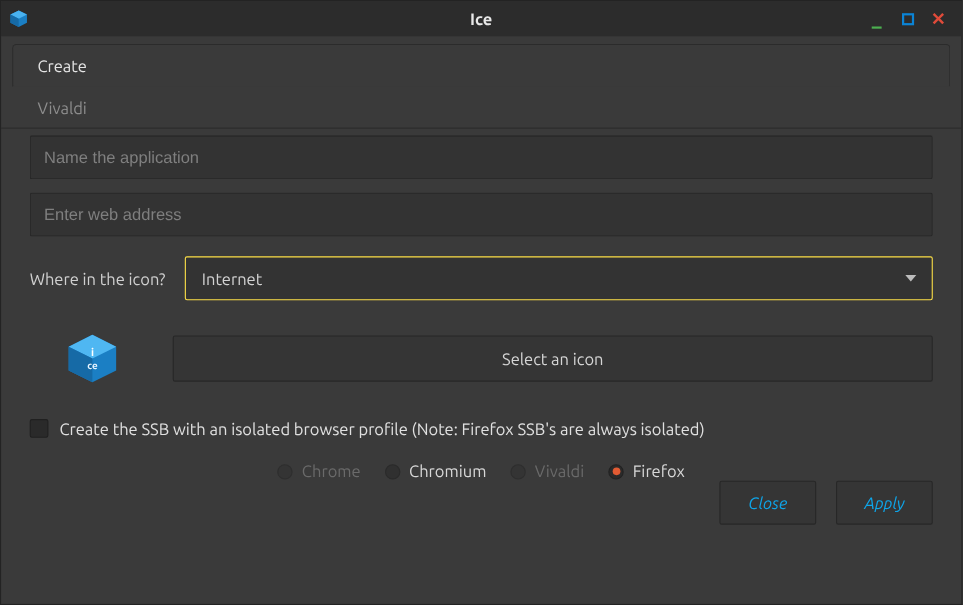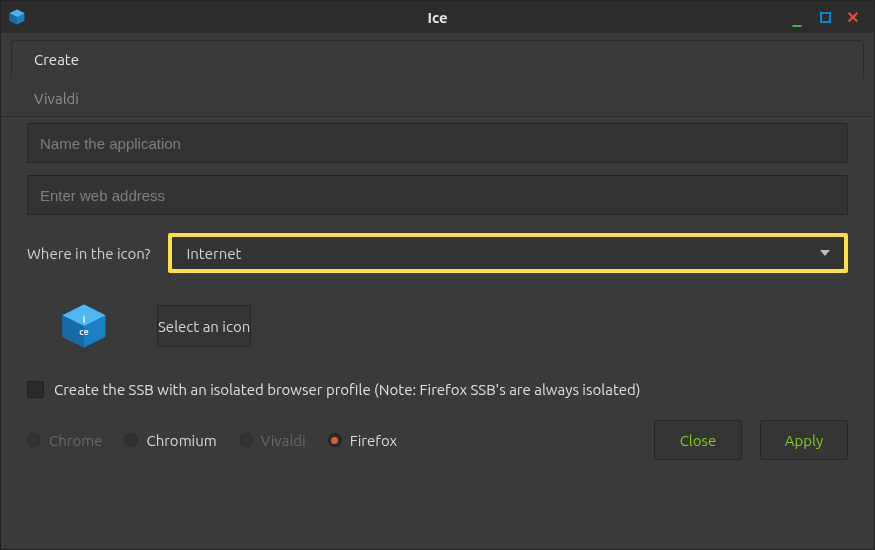--- a/index.html
+++ b/index.html
@@ -112,21 +112,21 @@
     margin-top: 6px;
     margin-bottom: 24px;
     gap: 18px;
   }
   .row-label { color: #d0d0d0; white-space: nowrap; }
 
   .select {
     flex: 1;
     height: 40px;
     background: #333333;
-    border: 4px solid #fde047;
+    border: 1px solid #fde047;
     border-radius: 2px;
     display: flex;
     align-items: center;
     justify-content: space-between;
     padding: 0 14px;
     cursor: pointer;
     color: #d2d2d2;
   }
   .chevron-down {
     width: 0; height: 0;
@@ -142,20 +142,21 @@
     margin-bottom: 26px;
   }
   .app-cube {
     width: 58px; height: 58px;
     display: flex; align-items: center; justify-content: center;
     margin-left: 28px; margin-right: 22px;
   }
   .icon-buttons {
     flex: 1;
     display: flex;
+    flex-direction: column;
     gap: 30px;
   }
   .wide-btn {
     height: 42px;
     background: #353535;
     border: 1px solid #272727;
     border-radius: 2px;
     color: #d5d5d5;
     display: flex;
     align-items: center;
@@ -176,20 +177,21 @@
     background: #2a2a2a;
     border: 1px solid #202020;
     border-radius: 2px;
     cursor: pointer;
   }
 
   .bottom-row {
     display: flex;
     align-items: center;
     margin-top: 2px;
+    flex-direction: column;
   }
   .radios {
     display: flex;
     align-items: center;
     gap: 22px;
   }
   .radio {
     display: flex;
     align-items: center;
     gap: 8px;
@@ -221,24 +223,25 @@
     margin-left: auto;
     display: flex;
     gap: 18px;
   }
   .btn {
     min-width: 88px;
     height: 40px;
     background: #353535;
     border: 1px solid #272727;
     border-radius: 2px;
-    color: #84cc16;
+    color: #0ea5e9;
     display: flex; align-items: center; justify-content: center;
     cursor: pointer;
     padding: 0 14px;
+    font-style: italic;
   }
 </style>
 </head>
 <body>
 
 <div class="window">
 
   <div class="titlebar">
     <div class="app-icon">
       <svg viewBox="0 0 24 24" width="18" height="18">

